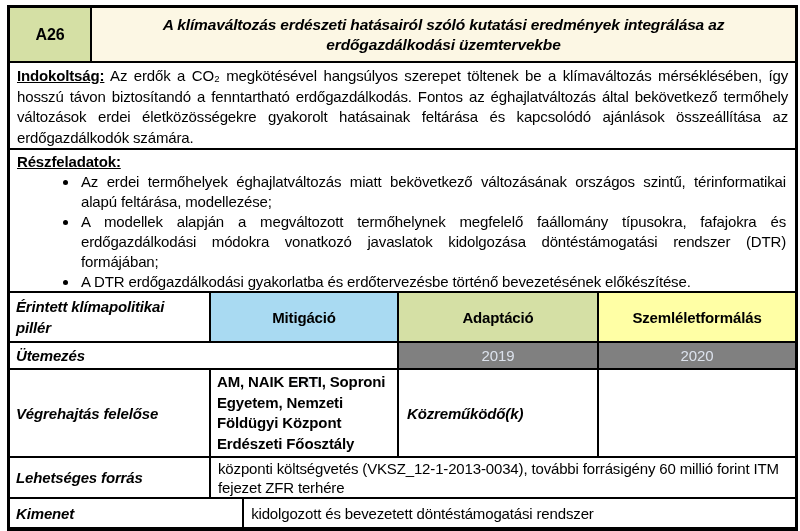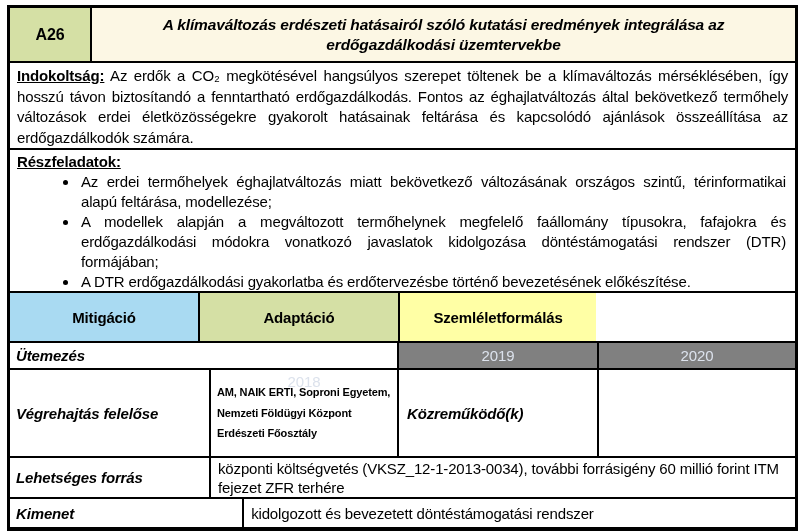--- a/index.html
+++ b/index.html
@@ -65,21 +65,21 @@
     font-weight: bold; font-size: 15px; text-align: center;
   }
   .r-sched { height: 27px; }
   .year-cell {
     background: #808080; color: #DCE2EC;
     display: flex; align-items: center; justify-content: center;
     font-size: 15px;
   }
   .r-resp { height: 88px; }
   .resp-cell {
-    font-weight: bold; font-size: 11px; line-height: 20.5px;
+    font-weight: bold; font-size: 15px; line-height: 20.5px;
     padding: 3px 6px; display: flex; align-items: center;
   }
   .contrib-cell {
     display: flex; align-items: center;
     font-weight: bold; font-style: italic; font-size: 15px;
     padding: 2px 8px;
   }
   .r-source { height: 41px; }
   .r-output { height: 30px; gap: 44px; }
   .value-cell {
@@ -107,20 +107,21 @@
   <div class="row r-text r-tasks">
     <span class="lead">Részfeladatok:</span>
     <ul class="tasks">
       <li>Az erdei termőhelyek éghajlatváltozás miatt bekövetkező változásának országos szintű, térinformatikai alapú feltárása, modellezése;</li>
       <li>A modellek alapján a megváltozott termőhelynek megfelelő faállomány típusokra, fafajokra és erdőgazdálkodási módokra vonatkozó javaslatok kidolgozása döntéstámogatási rendszer (DTR) formájában;</li>
       <li>A DTR erdőgazdálkodási gyakorlatba és erdőtervezésbe történő bevezetésének előkészítése.</li>
     </ul>
   </div>
 
   <div class="row r-pillar">
+    <div class="cell c1 label-cell">Érintett klímapolitikai pillér</div>
     <div class="cell c2 pillar-cell" style="background: rgb(169, 218, 242);">Mitigáció</div>
     <div class="cell c3 pillar-cell" style="background: rgb(213, 224, 165);">Adaptáció</div>
     <div class="cell c4 pillar-cell" style="background: rgb(255, 255, 165);">Szemléletformálás</div>
   </div>
 
   <div class="row r-sched">
     <div class="cell c1 label-cell">Ütemezés</div>
     <div class="cell c2 year-cell" style="background: rgb(128, 128, 128); color: rgb(220, 226, 236); margin-top: 38px;">2018</div>
     <div class="cell c3 year-cell" style="background: rgb(128, 128, 128); color: rgb(220, 226, 236);">2019</div>
     <div class="cell c4 year-cell" style="background: rgb(128, 128, 128); color: rgb(220, 226, 236); text-align: right;">2020</div>

